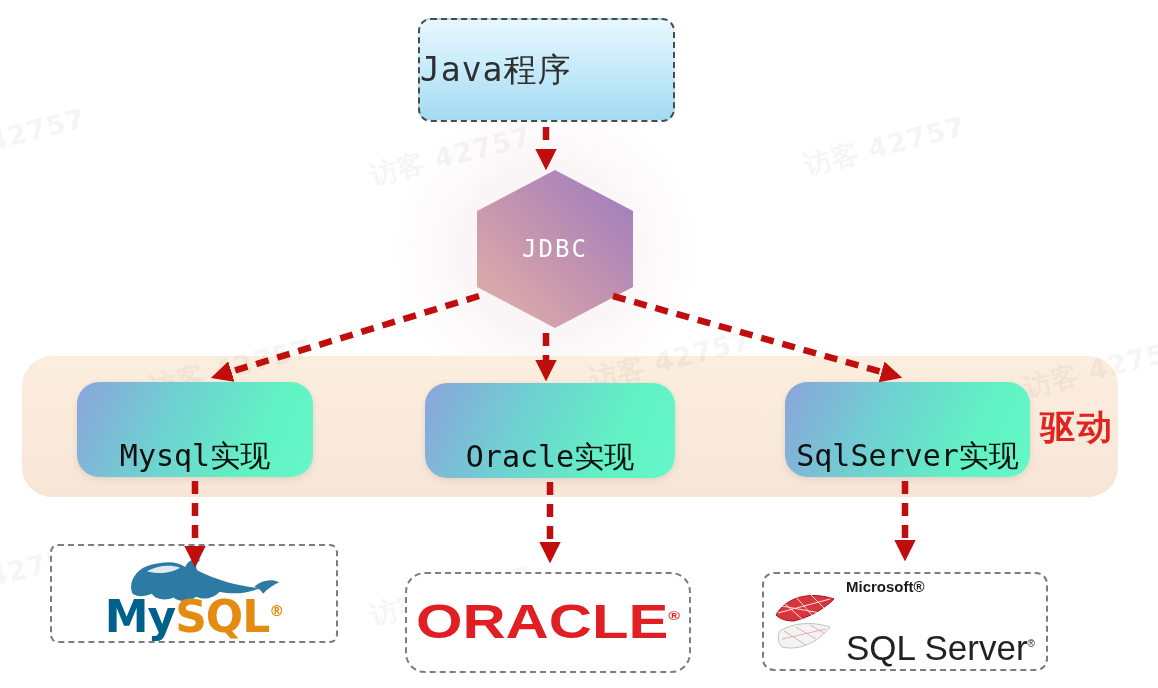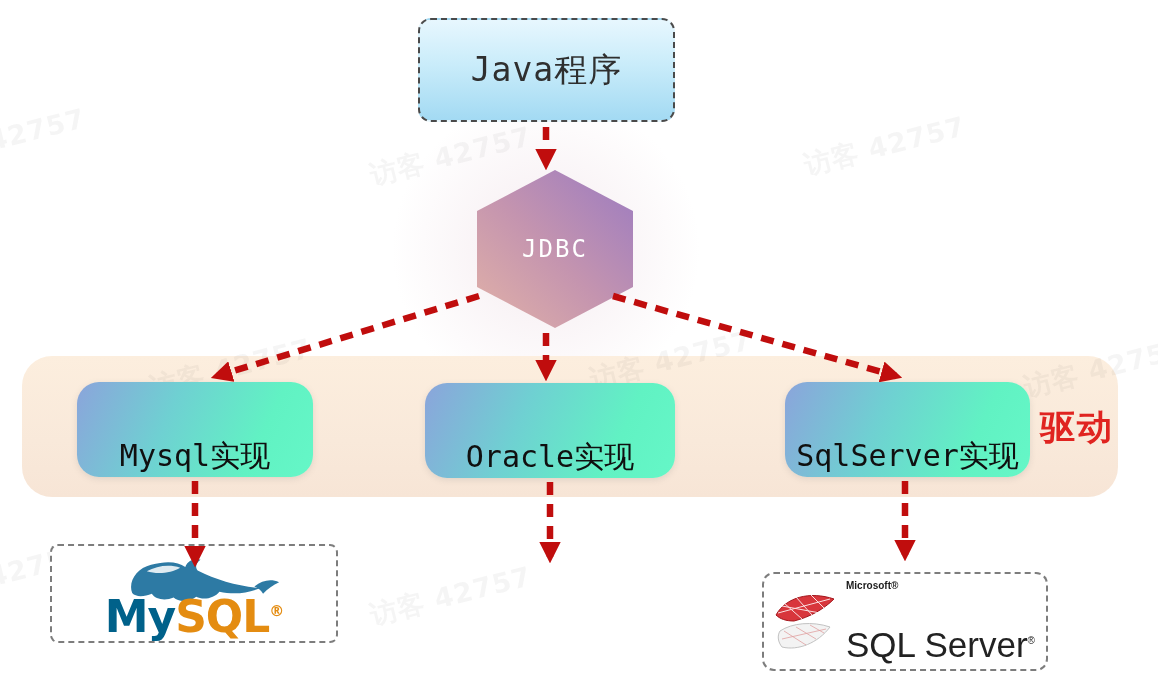--- a/index.html
+++ b/index.html
@@ -17,21 +17,21 @@
   
   .hex-glow{
     position:absolute;z-index:0;left:386px;top:90px;width:320px;height:320px;
     background:radial-gradient(circle at 50% 50%, rgba(238,222,229,0.60) 0%, rgba(255,255,255,0) 68%);
   }
   
   .java-box{
     position:absolute;z-index:4;left:418px;top:18px;width:257px;height:104px;
     border:2px dashed #4a4a4a;border-radius:13px;box-sizing:border-box;
     background:linear-gradient(180deg,#e7f7fe 0%,#c9ecfa 45%,#a3daf3 100%);
-    display:flex;align-items:center;justify-content:center;
+    display:flex;align-items:center;justify-content:flex-start;
     font-family:"DejaVu Sans Mono",monospace;font-size:33px;color:#2f2f2f;letter-spacing:1px;
   }
   
   .hexagon{
     position:absolute;z-index:4;left:477px;top:170px;width:156px;height:158px;
     clip-path:polygon(50% 0, 100% 26%, 100% 74%, 50% 100%, 0 74%, 0 26%);
     background:linear-gradient(225deg,#9b7bc1 0%,#c494af 52%,#e2b2a7 100%);
     display:flex;align-items:center;justify-content:center;
     font-family:"DejaVu Sans Mono",monospace;font-size:24px;color:#ffffff;letter-spacing:2px;
   }
@@ -81,21 +81,21 @@
     text-align:center;font-family:"Liberation Sans",sans-serif;
     font-weight:bold;font-size:49px;color:#e01e24;letter-spacing:0px;line-height:1;
   }
   .oracle-word .reg{font-size:13px;vertical-align:super;letter-spacing:0;}
   
   .sqlserver-logo{
     position:absolute;left:8px;top:0;right:0;bottom:0;
     display:flex;align-items:center;justify-content:flex-start;gap:4px;
   }
   .sqlserver-text{display:flex;flex-direction:column;line-height:1;}
-  .ms-word{font-family:"Liberation Sans",sans-serif;font-weight:bold;font-size:10px;color:#1b1b1b;letter-spacing:0;}
+  .ms-word{font-family:"Liberation Sans",sans-serif;font-weight:bold;font-size:15px;color:#1b1b1b;letter-spacing:0;}
   .sqls-word{font-family:"Liberation Sans",sans-serif;font-size:35px;color:#222222;letter-spacing:0;margin-top:36px;}
   .sqls-word .reg{font-size:10px;vertical-align:super;}
 </style>
 </head>
 <body>
 
 <div id="canvas">
 
   <span class="watermark" style="left:-78px;top:120px;">访客 42757</span>
   <span class="watermark" style="left:368px;top:138px;">访客 42757</span>
@@ -155,20 +155,25 @@
                C172,53 152,54 134,50 C127,59 112,62 102,57
                C94,64 78,65 71,58 C60,63 46,61 41,53 C31,57 19,58 14,52 Z" fill="#2d7aa4"></path>
       <path d="M182,43 C193,34 205,32 216,37 C208,41 200,46 194,53 C191,48 187,45 182,43 Z" fill="#2d7aa4"></path>
       <path d="M34,22 C48,14 66,12 80,17 C68,24 50,27 34,22 Z" fill="#ffffff" opacity="0.85"></path>
     </svg>
     <div class="mysql-word">
       <span class="my">My</span><span class="sql">SQL</span><span class="reg">®</span>
     </div>
   </div>
 
+  <div class="db-box db-oracle">
+    <div class="oracle-word">
+      <span>ORACLE</span><span class="reg">®</span>
+    </div>
+  </div>
 
   <div class="db-box db-sqlserver">
     <div class="sqlserver-logo">
       <svg width="70" height="66" viewBox="0 0 70 66">
 
         <path d="M4,26 C14,8 38,2 62,10 C52,20 38,28 22,32 C14,32 8,30 4,26 Z" fill="#d8363c"></path>
         <path d="M4,26 C14,8 38,2 62,10 C52,20 38,28 22,32 C14,32 8,30 4,26 Z" fill="none" stroke="#a3161c" stroke-width="1"></path>
         <g stroke="#ffffff" stroke-width="1" opacity="0.85">
           <path d="M12,14 L30,30" fill="none"></path>
           <path d="M24,8 L40,26" fill="none"></path>

